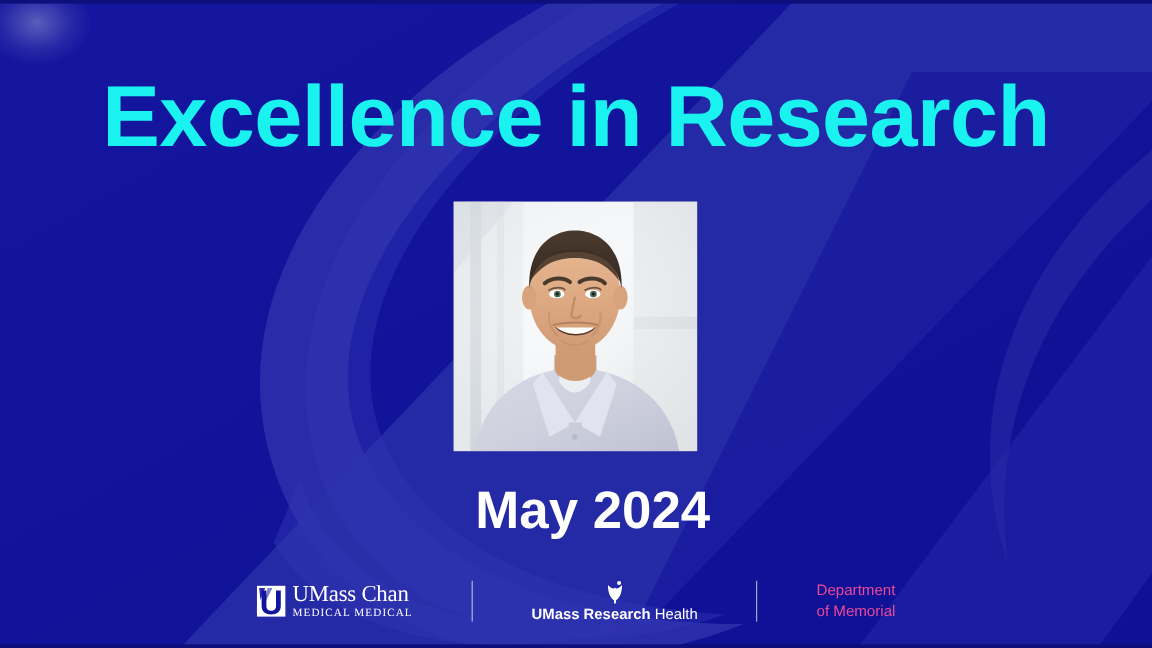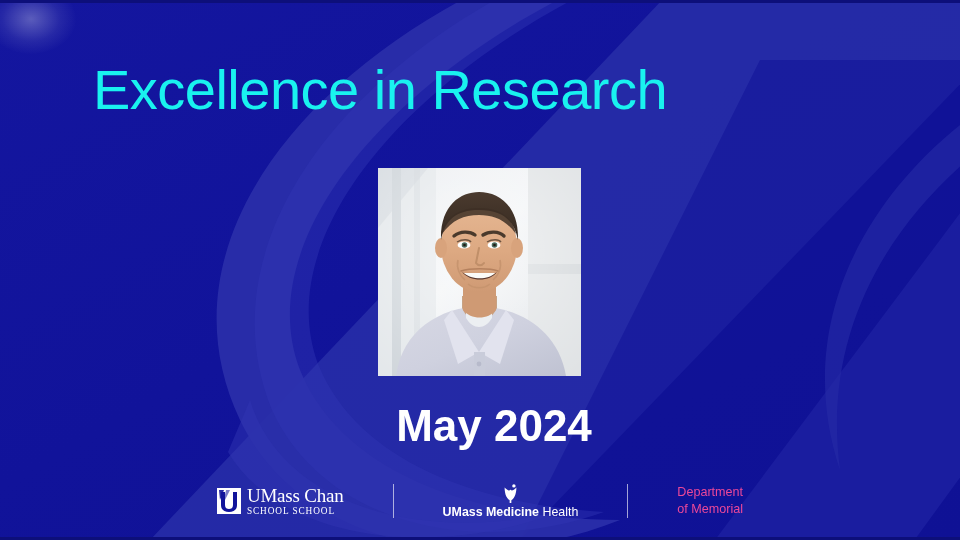--- a/index.html
+++ b/index.html
@@ -53,25 +53,25 @@
     background: radial-gradient(ellipse at center, rgba(255,255,255,0.30) 0%, rgba(255,255,255,0.08) 45%, rgba(255,255,255,0) 72%);
     z-index: 2;
     pointer-events: none;
   }
 
   
   .title {
     position: absolute;
     left: 0;
     top: 62px;
-    width: 760px;
+    width: 960px;
     text-align: center;
     color: #19f2ef;
-    font-size: 56px;
-    font-weight: normal;
+    font-size: 72px;
+    font-weight: bold;
     letter-spacing: -0.5px;
     line-height: 1.0;
     z-index: 20;
     white-space: nowrap;
   }
 
   
   .portrait-wrap {
     position: absolute;
     left: 378px;
@@ -334,37 +334,37 @@
         <svg viewBox="0 0 24 26" xmlns="http://www.w3.org/2000/svg" aria-hidden="true">
           <rect x="0" y="0" width="24" height="26" fill="#ffffff"></rect>
           <path d="M4 4 L8 4 L8 17 C8 20 10 21 12 21 C14 21 16 20 16 17 L16 4 L20 4 L20 17
                    C20 22 16.5 24 12 24 C7.5 24 4 22 4 17 Z" fill="#12149B"></path>
           <path d="M2 2 L7 2 L3 12 Z" fill="#12149B" opacity="0.9"></path>
           <path d="M9 2 L13 2 L6 16 Z" fill="#12149B" opacity="0.55"></path>
         </svg>
       </span>
       <span class="chan-words">
         <span class="chan-name">UMass Chan</span>
-        <span class="chan-sub">SCHOOL SCHOOL</span>
+        <span class="chan-sub">MEDICAL MEDICAL</span>
       </span>
     </div>
 
     <div class="logo-divider"></div>
 
     <div class="logo-unit umm">
       <span class="umm-mark">
         <svg viewBox="0 0 17 19" xmlns="http://www.w3.org/2000/svg" aria-hidden="true">
           <path d="M2.6 3.4 C2.6 11, 5.4 15.4, 8.5 16.6 C11.6 15.4, 14.4 11, 14.4 3.4
                    C12.4 5.6, 10.4 6.6, 8.5 6.6 C6.6 6.6, 4.6 5.6, 2.6 3.4 Z" fill="#ffffff"></path>
           <path d="M8.5 6.6 L8.5 18.6" stroke="#ffffff" stroke-width="1.7" stroke-linecap="round"></path>
           <circle cx="11.9" cy="1.9" r="1.7" fill="#ffffff"></circle>
         </svg>
       </span>
       <span class="umm-words">
-        <span class="b">UMass Medicine</span><span class="l"> Health</span>
+        <span class="b">UMass Research</span><span class="l"> Health</span>
       </span>
     </div>
 
     <div class="logo-divider"></div>
 
     <div class="logo-unit">
       <span class="dept">
         <span>Department</span><br>
         <span>of Memorial</span>
       </span>

